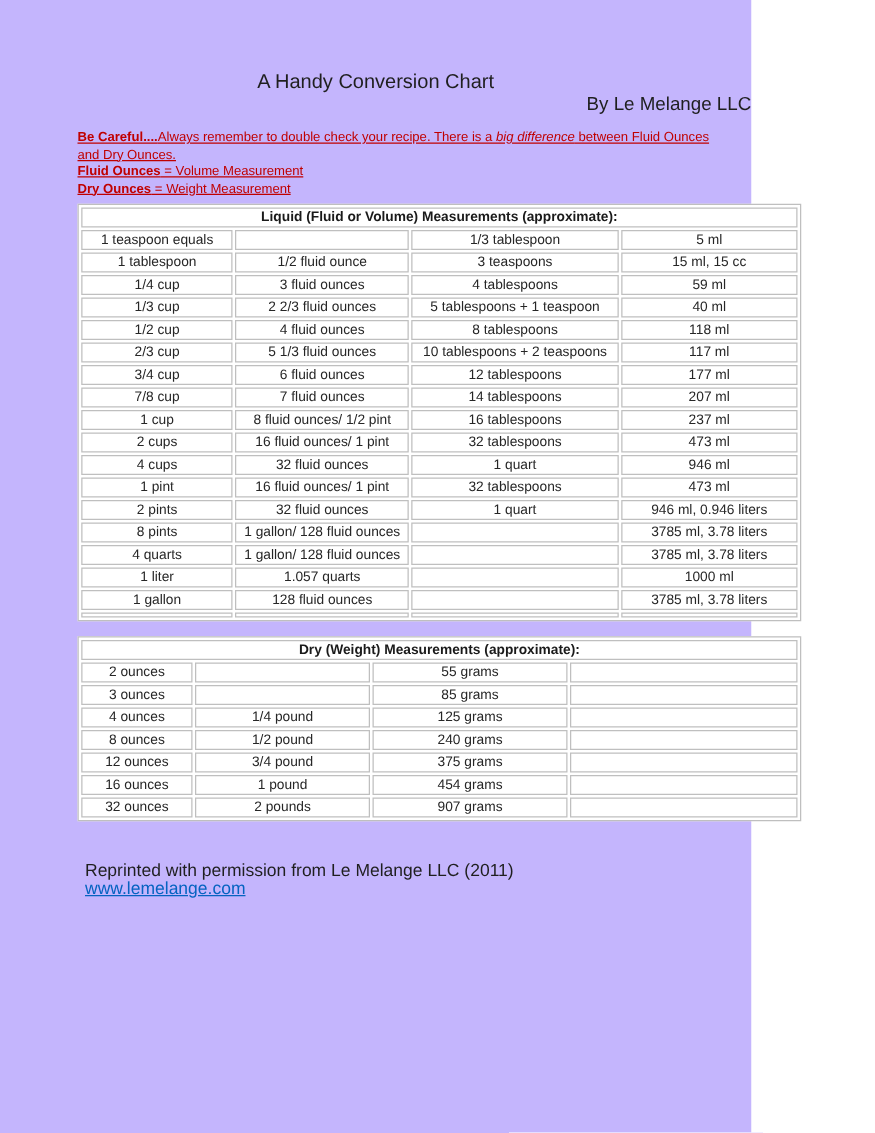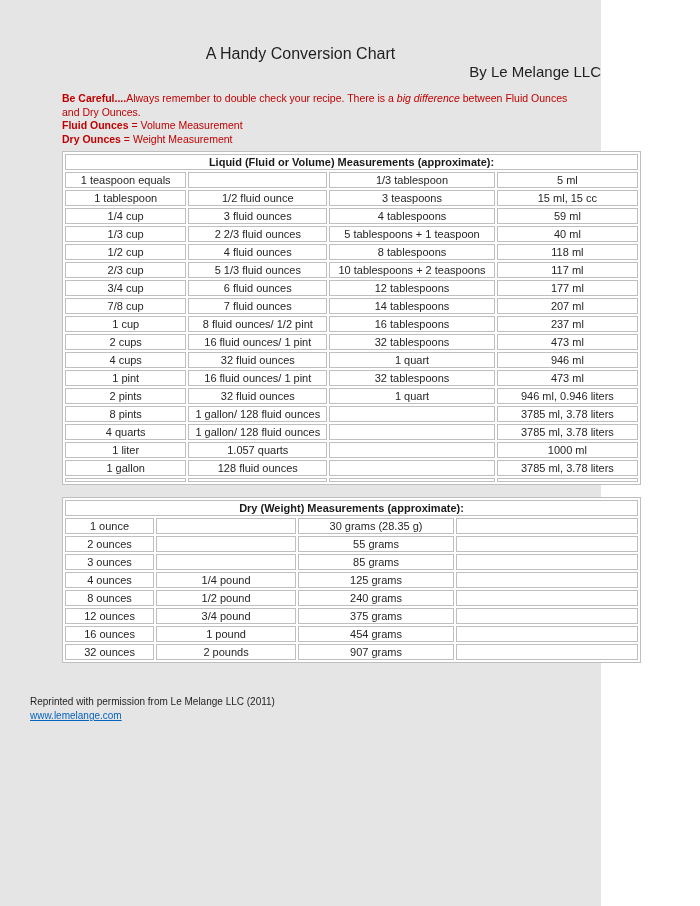--- a/index.html
+++ b/index.html
@@ -5,40 +5,41 @@
   * { box-sizing: border-box; margin: 0; padding: 0; }
   html, body {
     width: 700px; height: 906px;
     background: #ffffff;
     overflow: hidden;
     font-family: "Liberation Sans", sans-serif;
     color: #262626;
   }
   .page {
     width: 601px; height: 906px;
-    padding-top: 44px;
-    background: #e5e5e5;
+    padding-top: 56px;
+    background: #c4b5fd;
   }
   .title {
     text-align: center;
     font-size: 16px;
     line-height: 20px;
     color: #1f1f1f;
   }
   .subtitle {
     text-align: right;
     font-size: 15px;
     line-height: 15px;
     color: #1f1f1f;
   }
   .warning {
     margin: 13px 30px 5px 62px;
     font-size: 10.5px;
     line-height: 13.5px;
     color: #C00000;
+    text-decoration: underline;
   }
   .warning .b { font-weight: bold; }
   .warning .i { font-style: italic; }
   .tblwrap { margin-left: 62px; width: 579px; }
   table {
     width: 579px;
     border-collapse: separate;
     border-spacing: 2px;
     border: 1px solid #BFBFBF;
     background: #ffffff;
@@ -53,22 +54,22 @@
     vertical-align: middle;
     padding: 0 2px;
     overflow: hidden;
     white-space: nowrap;
   }
   th { font-weight: bold; color: #1a1a1a; }
   td { color: #262626; }
   tr.spacer td { height: 4px; border: 1px solid #BFBFBF; }
   #dry-table { margin-top: 12px; }
   .footer {
-    margin: 32px 0 0 30px;
-    font-size: 10px;
+    margin: 32px 0 0 68px;
+    font-size: 14px;
     line-height: 14px;
     color: #1f1f1f;
   }
   .footer a {
     color: #0563C1;
     text-decoration: underline;
     cursor: pointer;
     text-align: center;
   }
 </style>
@@ -220,26 +221,20 @@
           <col style="width:27.5%">
           <col style="width:32.1%">
       </colgroup>
       <thead>
         <tr>
           <th colspan="4">Dry (Weight) Measurements (approximate):</th>
         </tr>
       </thead>
       <tbody id="dry-body">
           <tr>
-            <td>1 ounce</td>
-            <td></td>
-            <td>30 grams (28.35 g)</td>
-            <td></td>
-          </tr>
-          <tr>
             <td>2 ounces</td>
             <td></td>
             <td>55 grams</td>
             <td></td>
           </tr>
           <tr>
             <td>3 ounces</td>
             <td></td>
             <td>85 grams</td>
             <td></td>

